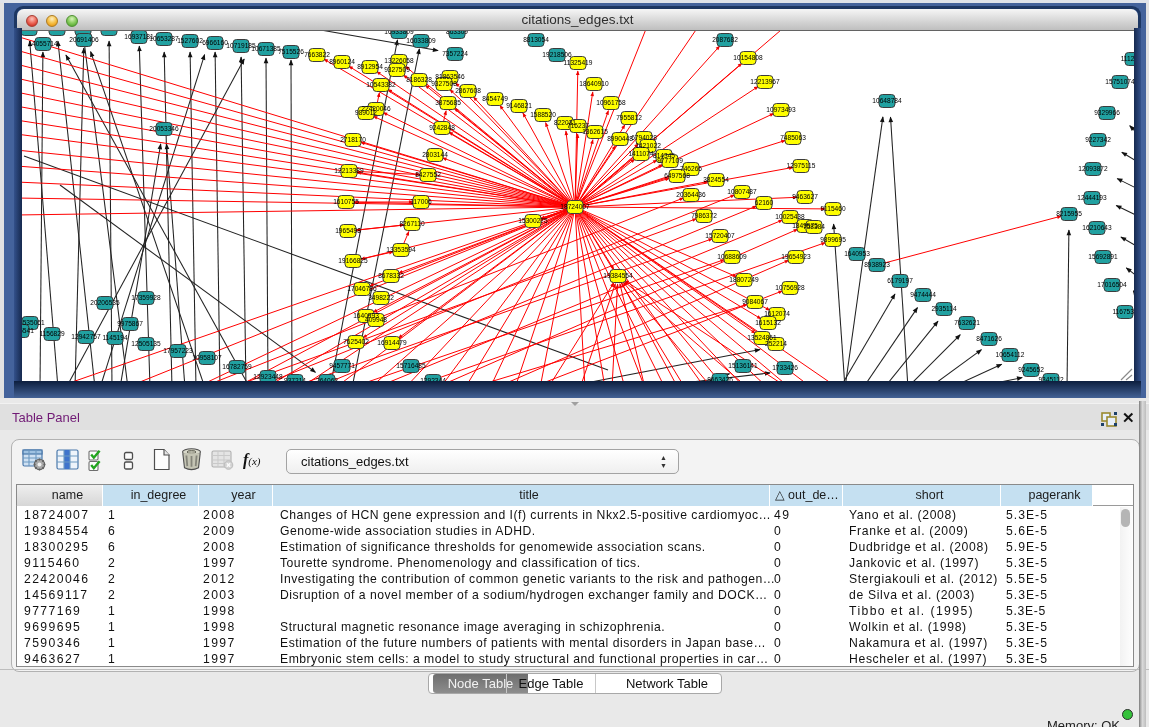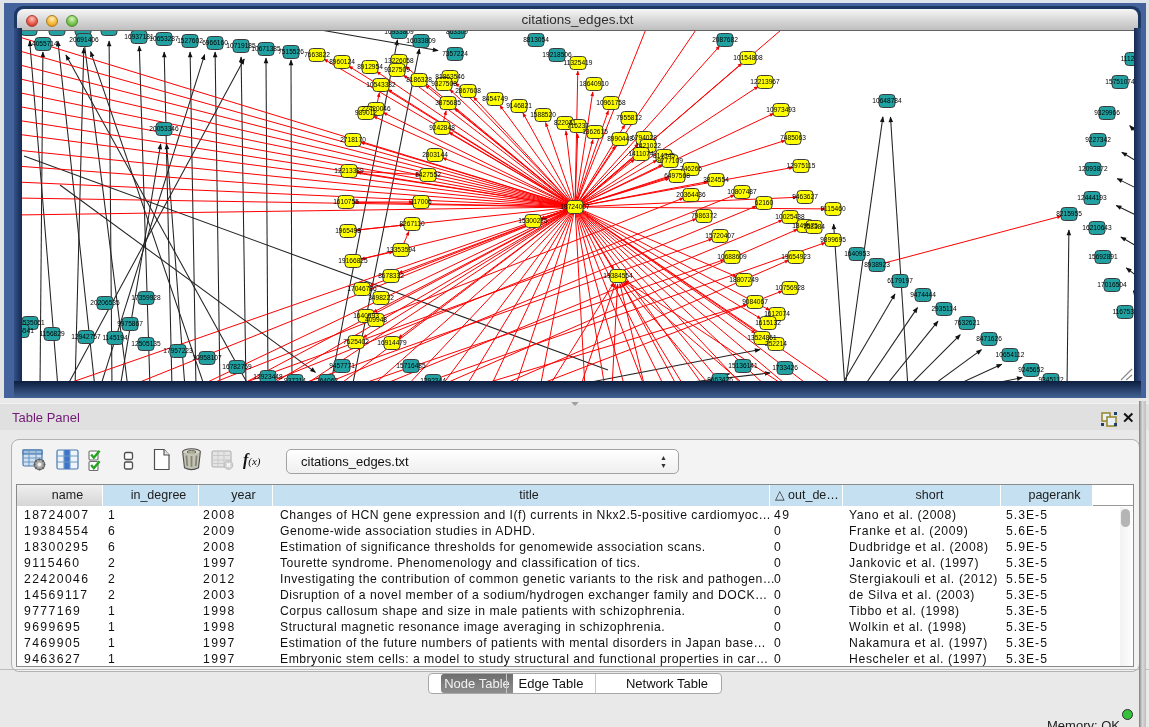--- a/index.html
+++ b/index.html
@@ -33,21 +33,21 @@
 .hc{position:absolute;top:0;height:21px;font-size:12.5px;color:#1c1c1c;text-align:center;line-height:21px;padding-left:16px;background:#c5e0f1;border-right:1px solid #fff}
 #tbody{position:absolute;left:16px;top:506px;width:1118px;height:161px;background:#fff;border:1px solid #8a8a8a;border-top:none}
 .tr{position:absolute;left:0;width:1149px;height:16px}
 .tr span{position:absolute;top:1px;font-size:12.2px;color:#111;white-space:nowrap}
 .tr span:nth-child(1),.tr span:nth-child(2),.tr span:nth-child(3),.tr span:nth-child(5){letter-spacing:1.4px}
 .tr span:nth-child(4){letter-spacing:0.5px}.tr span:nth-child(6){letter-spacing:0.65px}.tr span:nth-child(7){letter-spacing:1px}
 #sbar{position:absolute;left:1120px;top:507px;width:12px;height:159px;background:linear-gradient(to right,#f2f2f2,#fdfdfd)}
 #sthumb{position:absolute;left:1121px;top:509px;width:9px;height:18px;border-radius:4.5px;background:#b5b5b5}
 #tabs{position:absolute;left:428px;top:673px;width:294px;height:21px;background:#fff;border:1px solid #a8a8a8;border-radius:4px}
 .seg{position:absolute;top:0;height:19px;font-size:13px;line-height:19px;text-align:center;color:#111}
-#seg1{left:12px;width:72px;background:linear-gradient(#6e6e6e,#8d8d8d);color:#f2f2f2;border-radius:3px 0 0 3px}
+#seg1{left:4px;width:95px;background:linear-gradient(#6e6e6e,#8d8d8d);color:#f2f2f2;border-radius:3px 0 0 3px}
 #seg2{left:77px;width:90px;border-right:1px solid #c8c8c8;border-left:1px solid #c8c8c8}
 #seg3{left:183px;width:110px}
 #statusline{position:absolute;left:0;top:669px;width:1149px;height:1px;background:#bdbdbd}
 #mem{position:absolute;right:29px;top:718px;font-size:13px;color:#222}
 #memdot{position:absolute;right:16px;top:709px;width:11px;height:11px;border-radius:50%;background:#35c23b;border:1px solid #2e2e2e}
 #rstrip{position:absolute;right:3px;top:401px;width:7px;height:326px;background:linear-gradient(to right,#9d9d9d,#d9d9d9 40%,#bdbdbd);border-left:1px solid #8a8a8a}
 #floatico{position:absolute;left:1101px;top:411px;width:17px;height:16px}
 #closex{position:absolute;left:1122px;top:409px;font-size:15px;font-weight:bold;color:#111}
 .ticon{position:absolute;top:449px}
 #spl{position:absolute;left:571px;top:402px;width:0;height:0;border-left:4px solid transparent;border-right:4px solid transparent;border-top:4px solid #a0a0a0}
@@ -655,36 +655,35 @@
       <span style="left:186px">2003</span>
       <span style="left:263px">Disruption of a novel member of a sodium/hydrogen exchanger family and DOCK…</span>
       <span style="left:757px">0</span>
       <span style="left:832px">de Silva et al. (2003)</span>
       <span style="left:989px">5.3E-5</span>
     </div>
     <div class="tr" style="top:97px">
       <span style="left:7px">9777169</span>
       <span style="left:91px">1</span>
       <span style="left:186px">1998</span>
-      <span style="left:263px">Corpus callosum shape and size in male patients with schizophrenia.</span>
-      <span style="left:757px">0</span>
-      <span style="left:832px">Tibbo et al. (1998)</span>
+      <span style="left:757px">0</span>
+      <span style="left:832px">Tibbo et al. (1995)</span>
       <span style="left:989px">5.3E-5</span>
     </div>
     <div class="tr" style="top:113px">
       <span style="left:7px">9699695</span>
       <span style="left:91px">1</span>
       <span style="left:186px">1998</span>
       <span style="left:263px">Structural magnetic resonance image averaging in schizophrenia.</span>
       <span style="left:757px">0</span>
       <span style="left:832px">Wolkin et al. (1998)</span>
       <span style="left:989px">5.3E-5</span>
     </div>
     <div class="tr" style="top:129px">
-      <span style="left:7px">7469905</span>
+      <span style="left:7px">7590346</span>
       <span style="left:91px">1</span>
       <span style="left:186px">1997</span>
       <span style="left:263px">Estimation of the future numbers of patients with mental disorders in Japan base…</span>
       <span style="left:757px">0</span>
       <span style="left:832px">Nakamura et al. (1997)</span>
       <span style="left:989px">5.3E-5</span>
     </div>
     <div class="tr" style="top:145px">
       <span style="left:7px">9463627</span>
       <span style="left:91px">1</span>

